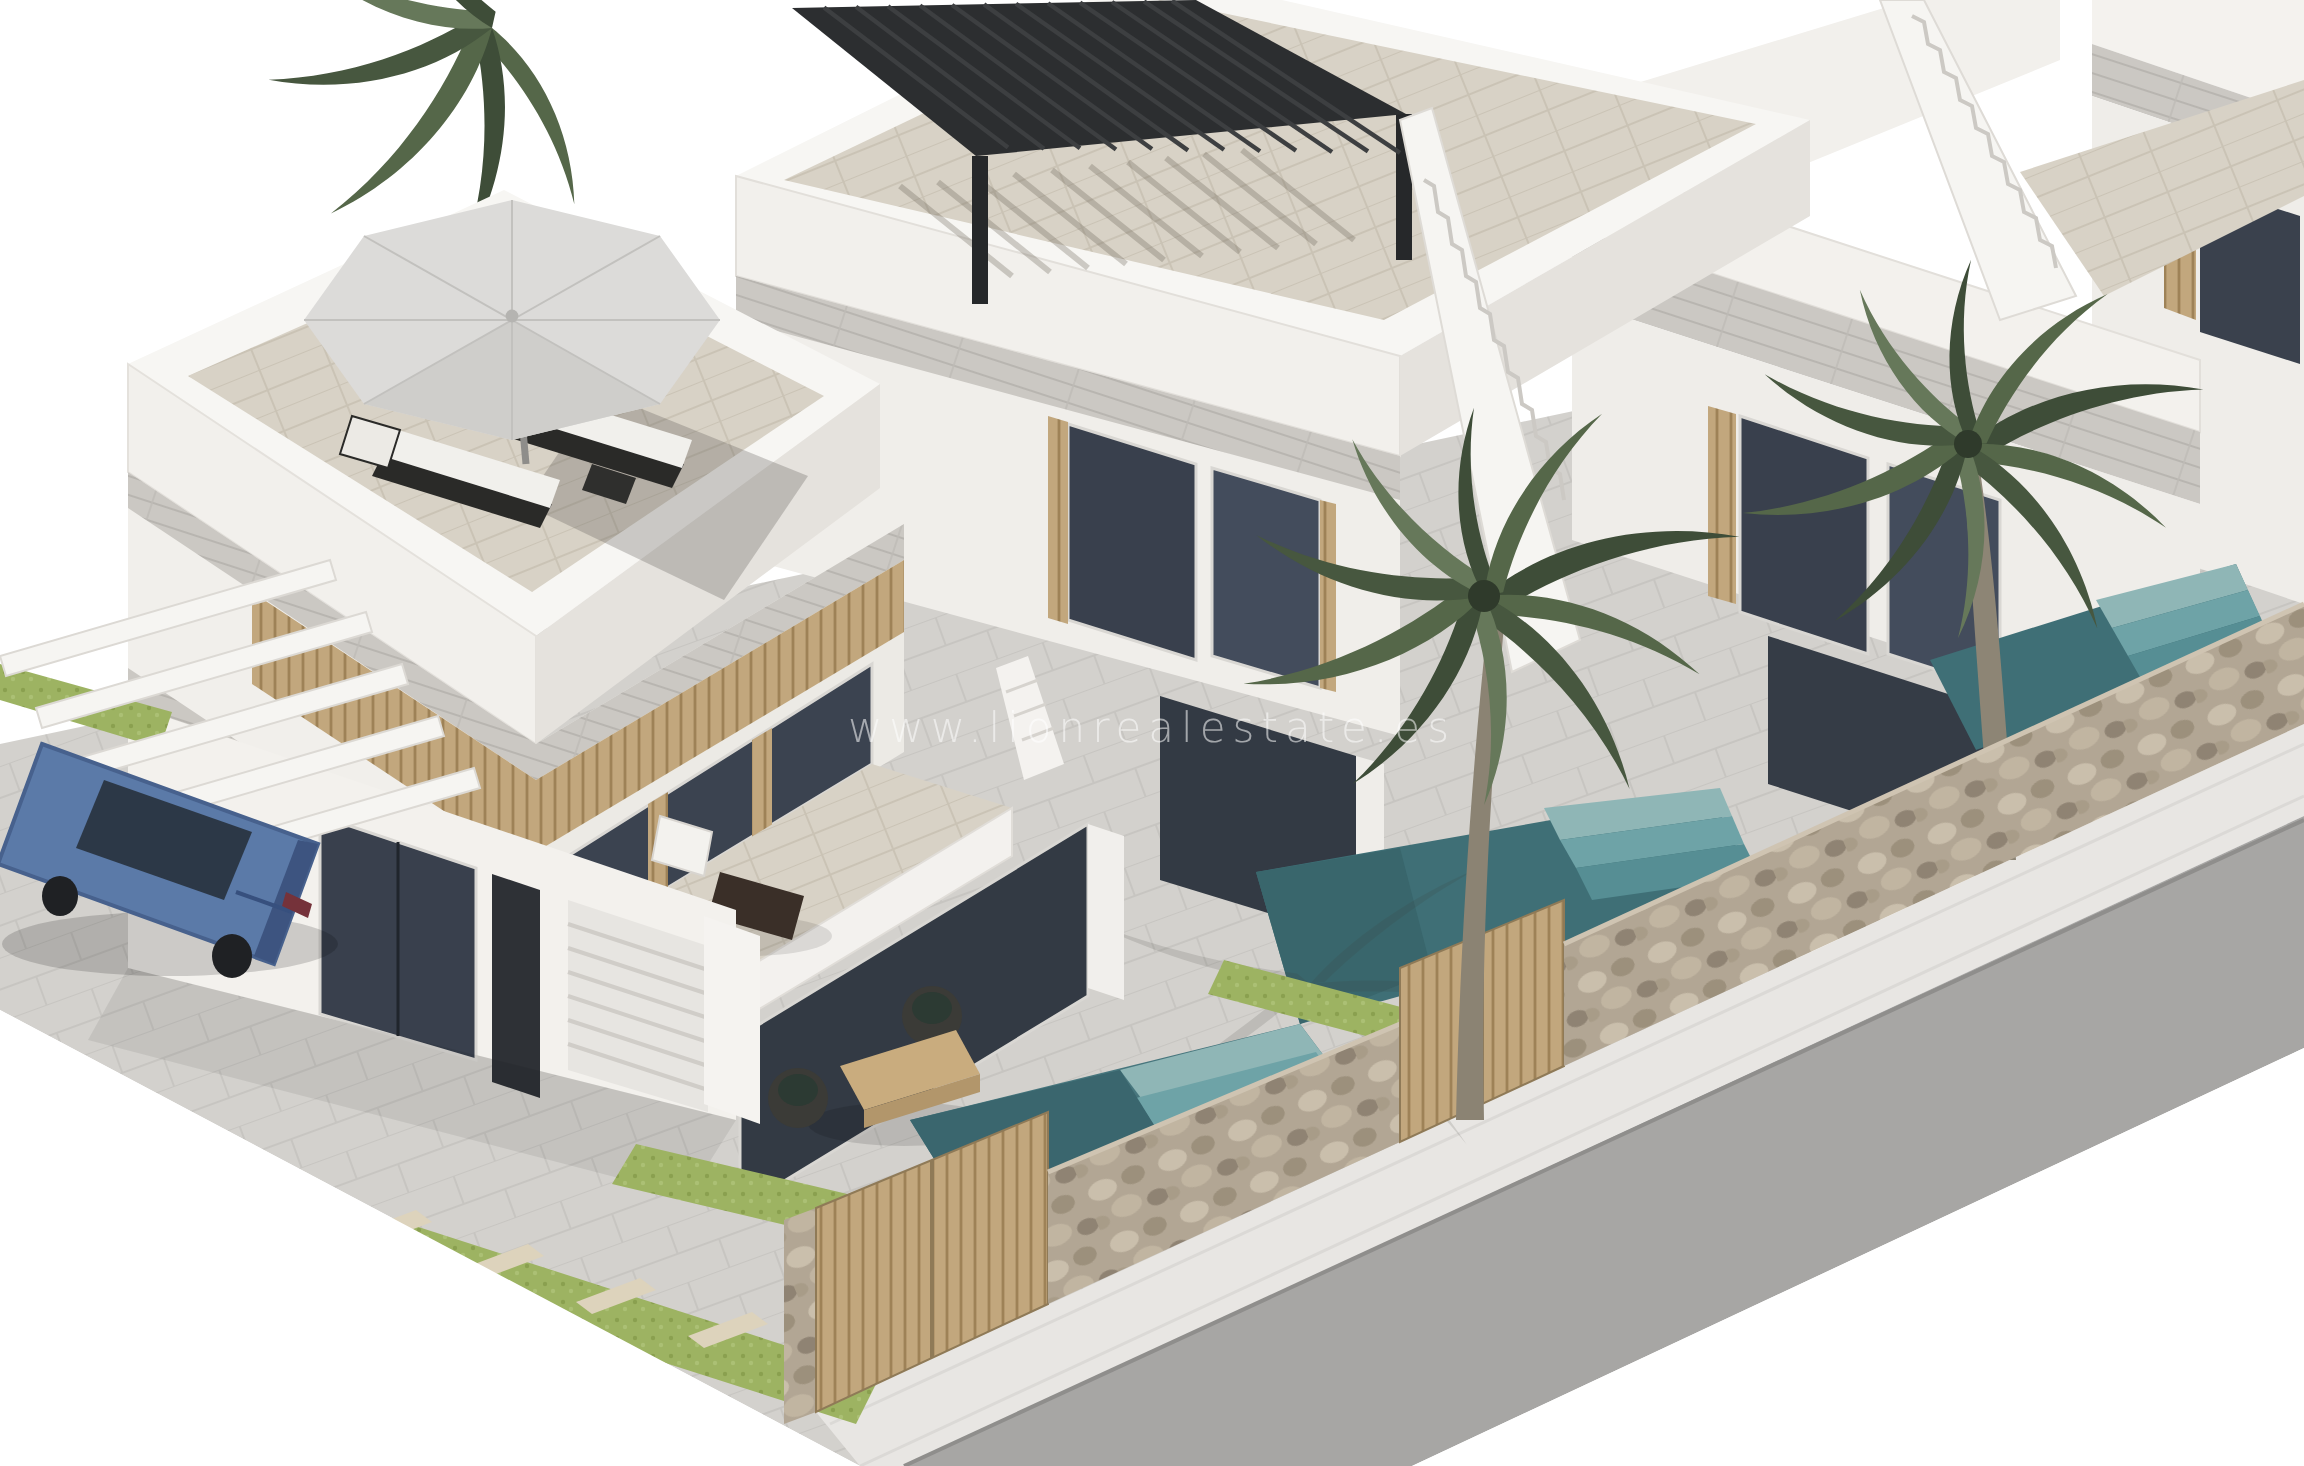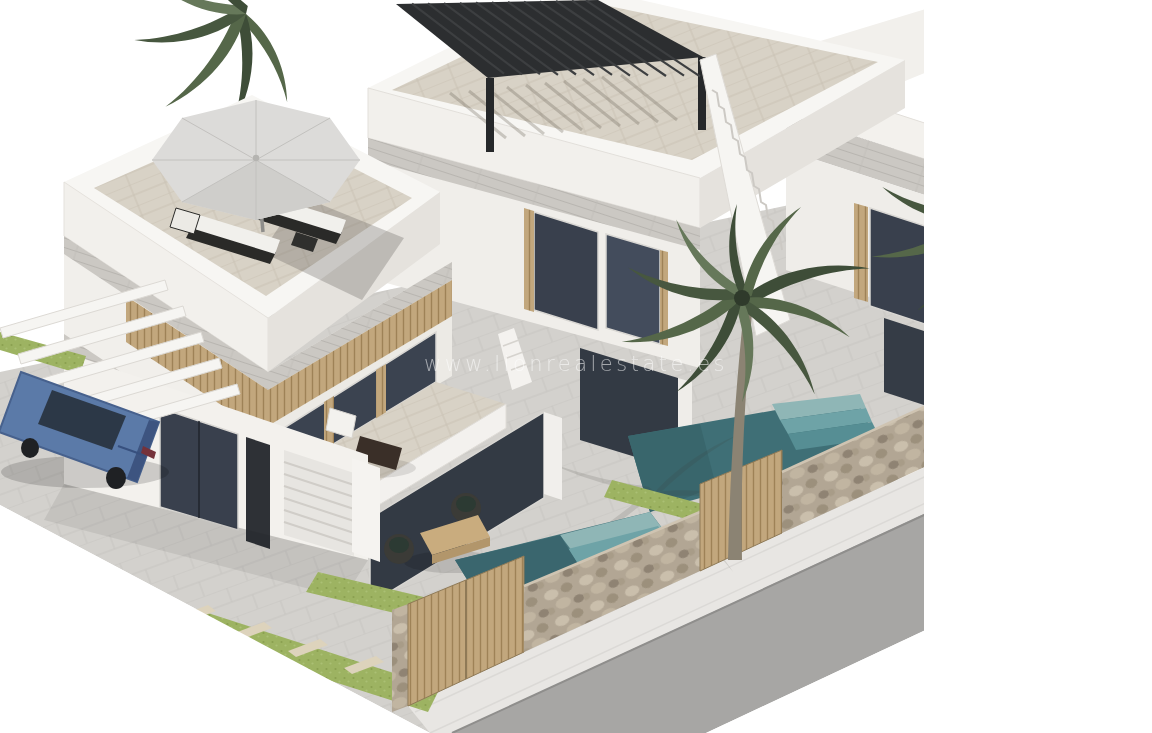--- a/index.html
+++ b/index.html
@@ -1,16 +1,16 @@
 <!DOCTYPE html>
 <html><head>
 <meta charset="utf-8">
 <style>
   html,body{margin:0;padding:0;background:#ffffff;}
-  .stage{width:924px;height:733px;position:relative;overflow:hidden;background:#ffffff;
+  .stage{width:1152px;height:733px;position:relative;overflow:hidden;background:#ffffff;
          font-family:"DejaVu Sans", sans-serif;}
   svg{display:block;}
   .wm{font-family:"DejaVu Sans", sans-serif;font-weight:300;}
 </style>
 </head>
 <body>
 
 <div class="stage">
 <svg width="1152" height="733" viewBox="0 0 1152 733" xmlns="http://www.w3.org/2000/svg">
   <desc>3D render of modern villas</desc>

